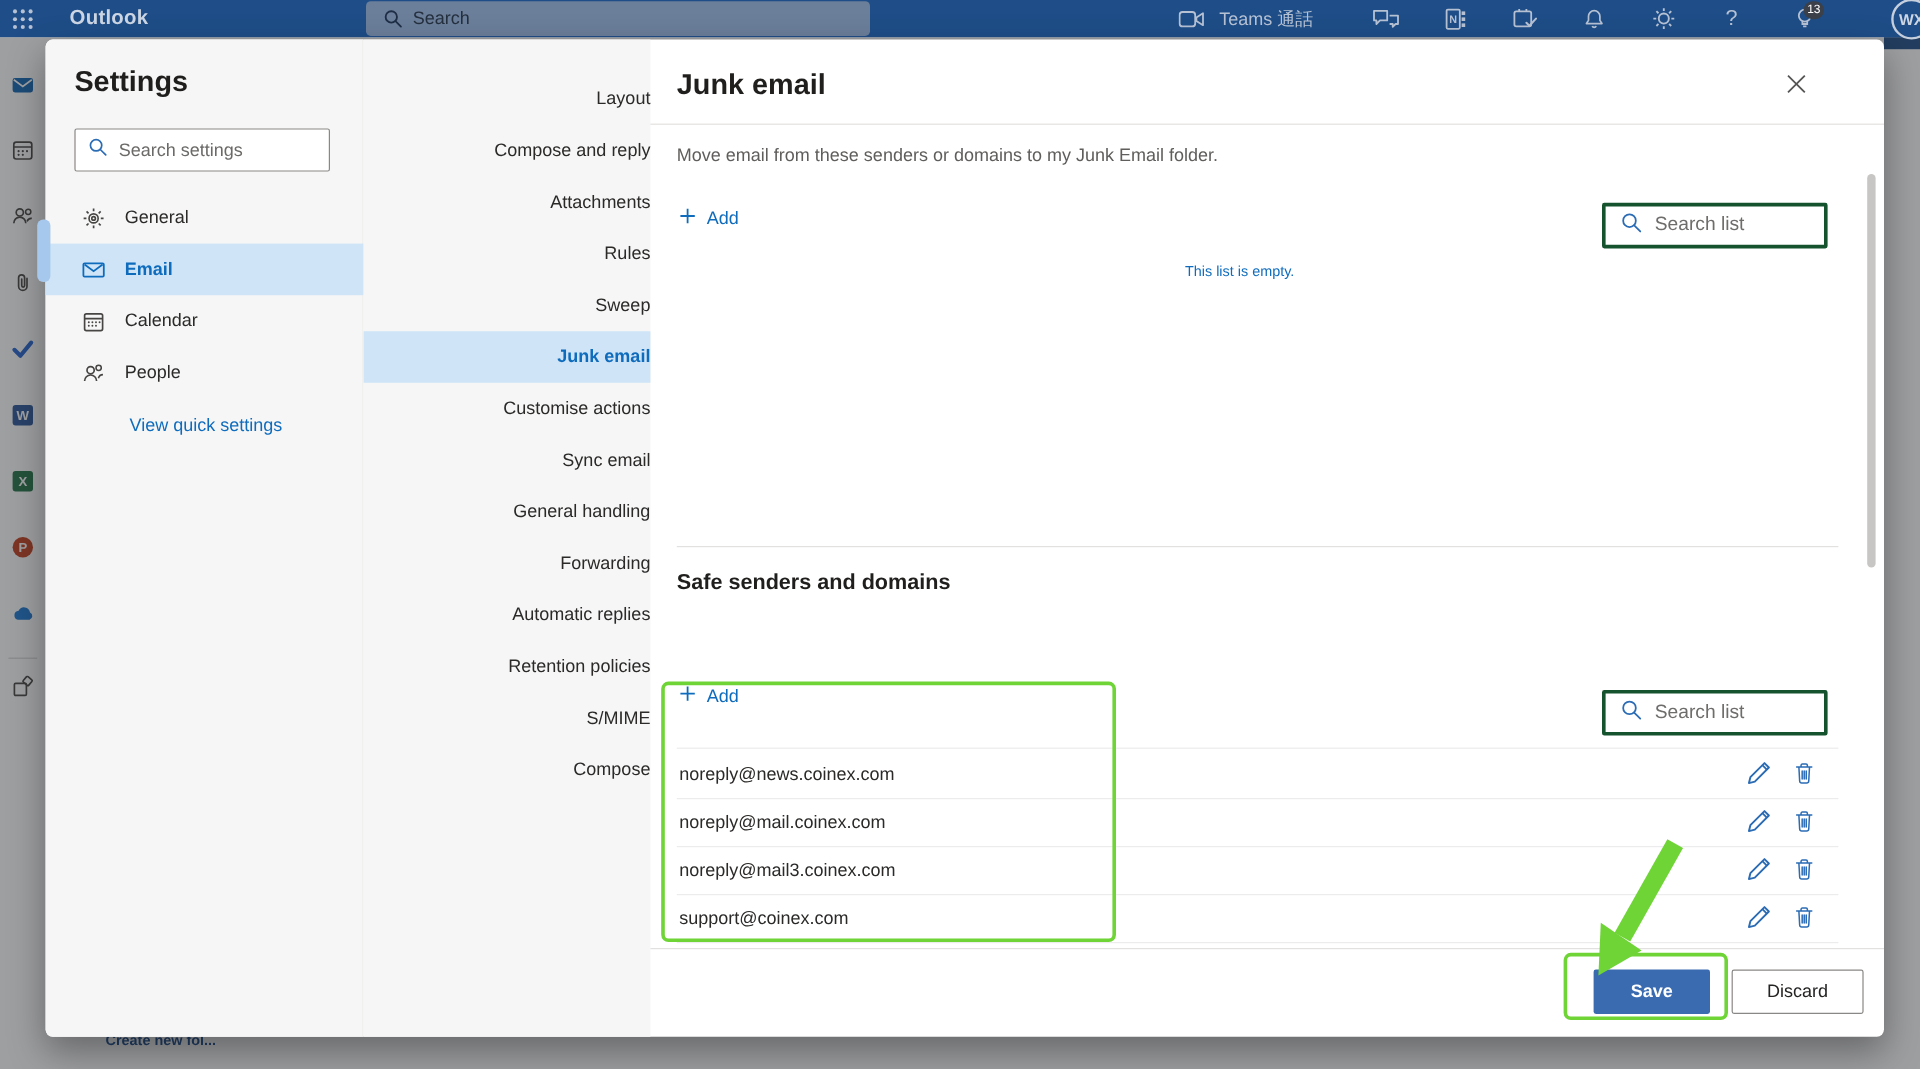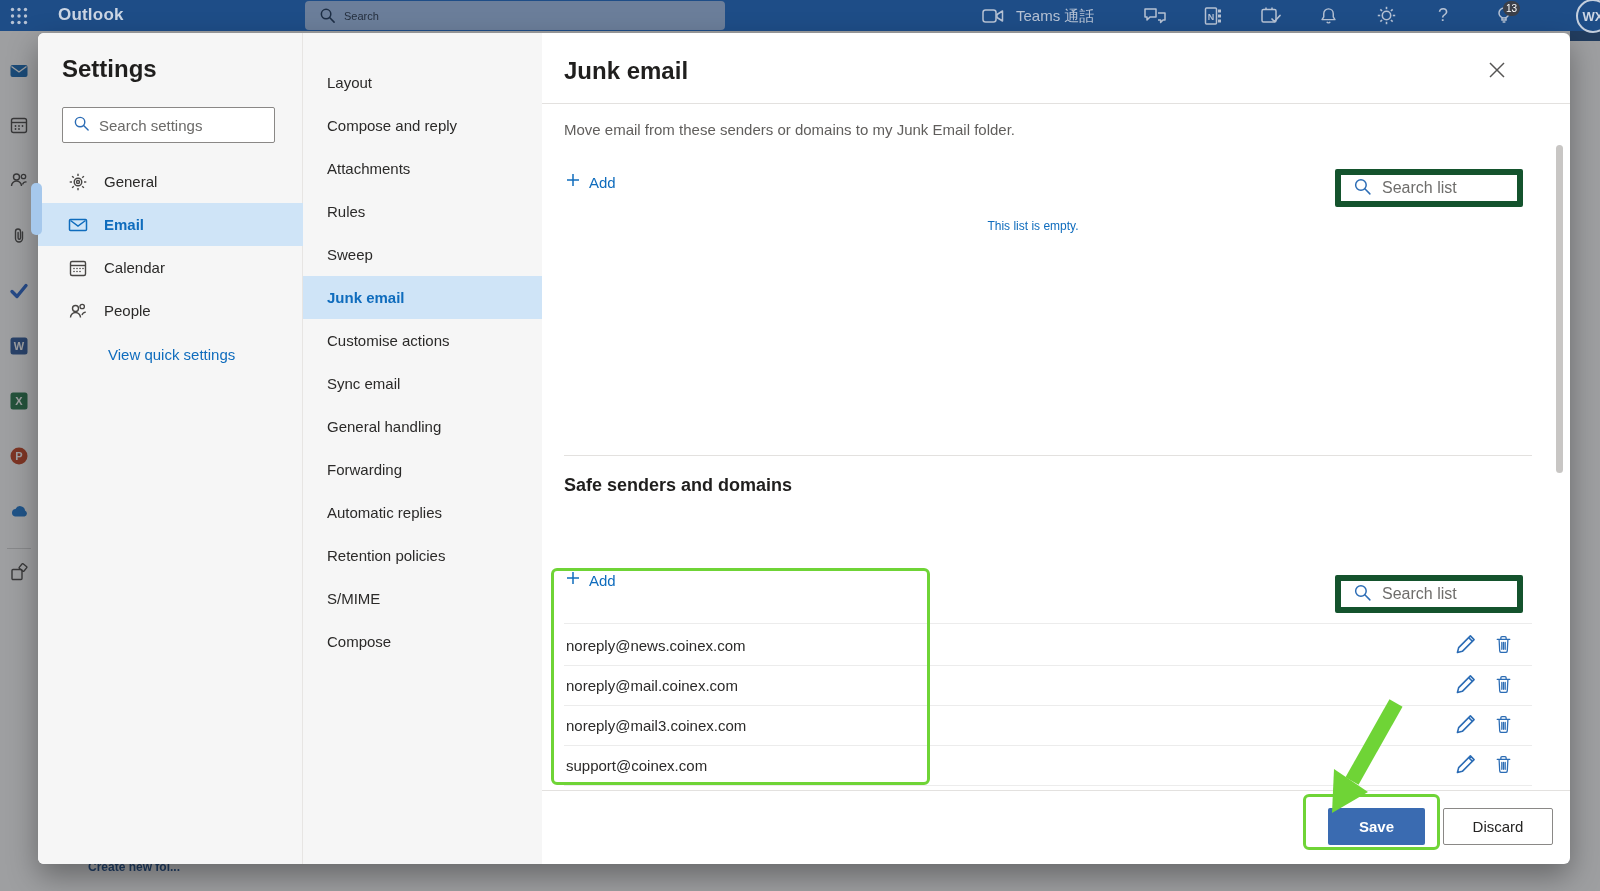--- a/index.html
+++ b/index.html
@@ -4,21 +4,21 @@
 <style>
   * { margin:0; padding:0; box-sizing:border-box; }
   body { background:#222; }
   .screen { position:relative; width:1600px; height:891px; overflow:hidden; background:#fff;
             font-family:"Liberation Sans", sans-serif; }
 
   
   .suite-header { position:absolute; left:0; top:0; width:1600px; height:31px; background:#1e4d87; z-index:8; }
   .suite-header .wordmark { position:absolute; left:58px; top:5px; font-size:17px; font-weight:600; color:#ccd6e4; letter-spacing:.2px; }
   .hdr-search { position:absolute; left:305px; top:1px; width:420px; height:29px; background:#6b7e9a; border-radius:4px; display:flex; align-items:center; }
-  .hdr-search input { border:none; outline:none; background:transparent; font-size:11px; color:#1e2b3c; width:330px; font-family:inherit; }
+  .hdr-search input { border:none; outline:none; background:transparent; font-size:15px; color:#1e2b3c; width:330px; font-family:inherit; }
   .hdr-search input::placeholder { color:#25303f; opacity:1; }
   .hdr-ic { position:absolute; top:0; height:31px; display:flex; align-items:center; justify-content:center; }
   .teams-label { position:absolute; left:1016px; top:7px; font-size:15px; color:#b6c2d4; }
   .tips-badge { position:absolute; left:1503px; top:1px; min-width:17px; height:15px; background:#3c4049; border-radius:8px; color:#fff; font-size:10px; line-height:15px; text-align:center; padding:0 3px; }
   .avatar { position:absolute; left:1576px; top:-1px; width:34px; height:34px; border:2px solid #c5cfdd; border-radius:50%; color:#cdd6e4; font-size:13px; font-weight:600; display:flex; align-items:center; justify-content:center; }
 
   
   .app-rail { position:absolute; left:0; top:31px; width:38px; height:860px; background:#ffffff; z-index:2; }
   .rail-ic { position:absolute; left:9px; width:20px; height:20px; }
   .rail-div { position:absolute; left:7px; width:24px; height:1px; background:#d8d8d8; }
@@ -42,33 +42,33 @@
   .settings-search input { border:none; outline:none; font-size:15px; color:#323130; width:160px; margin-left:9px; font-family:inherit; }
   .settings-search input::placeholder { color:#6b6a68; opacity:1; }
 
   .snav-row { position:absolute; left:0; width:265px; height:43px; display:flex; align-items:center; cursor:pointer; }
   .snav-row .ic { margin-left:30px; width:20px; height:20px; }
   .snav-row .lbl { margin-left:16px; font-size:15px; color:#2b2a29; }
   .snav-row.sel { background:#cfe4f7; }
   .snav-row.sel .lbl { color:#0f6cbd; font-weight:600; }
   .quick-link { position:absolute; left:70px; top:313px; font-size:15px; color:#0f6cbd; cursor:pointer; }
 
-  .mnav-row { position:absolute; left:0; width:239px; height:43px; display:flex; align-items:center; cursor:pointer; }
+  .mnav-row { position:absolute; left:0; width:239px; height:43px; display:flex; align-items:center; cursor:pointer;justify-content:flex-end; }
   .mnav-row .lbl { margin-left:24px; font-size:15px; color:#2b2a29; }
   .mnav-row.sel { background:#cfe4f7; }
   .mnav-row.sel .lbl { color:#0f6cbd; font-weight:600; }
 
   
   .panel-title { position:absolute; left:526px; top:24px; font-size:24px; font-weight:600; color:#201f1e; }
   .close-btn { position:absolute; left:1448px; top:26px; width:26px; height:26px; cursor:pointer; }
   .divider { position:absolute; height:1px; background:#e3e1df; }
   .desc { position:absolute; left:526px; font-size:15px; color:#605e5c; }
   .add-link { position:absolute; left:528px; display:flex; align-items:center; cursor:pointer; }
   .add-link .lbl { margin-left:9px; font-size:15px; color:#0f6cbd; }
-  .search-list { position:absolute; left:1297px; width:188px; height:38px; border:6px solid #14532d; border-radius:2px; background:#fff; display:flex; align-items:center; padding-left:12px; }
+  .search-list { position:absolute; left:1297px; width:188px; height:38px; border:3px solid #14532d; border-radius:2px; background:#fff; display:flex; align-items:center; padding-left:12px; }
   .search-list input { border:none; outline:none; font-size:16px; color:#323130; width:120px; margin-left:10px; font-family:inherit; }
   .search-list input::placeholder { color:#6e6d6b; opacity:1; }
   .empty-text { position:absolute; left:880px; top:186px; width:230px; text-align:center; font-size:12px; color:#0f6cbd; }
   .section-head { position:absolute; left:526px; top:442px; font-size:18px; font-weight:600; color:#201f1e; }
 
   .row-sep { position:absolute; left:526px; width:968px; height:1px; background:#ececec; }
   .entry { position:absolute; left:528px; width:760px; height:40px; display:flex; align-items:center; font-size:15px; color:#2b2a29; }
   .row-btn { position:absolute; width:24px; height:24px; cursor:pointer; }
 
   .footer-sep { position:absolute; left:504px; top:757px; width:1028px; height:1px; background:#e3e1df; }

